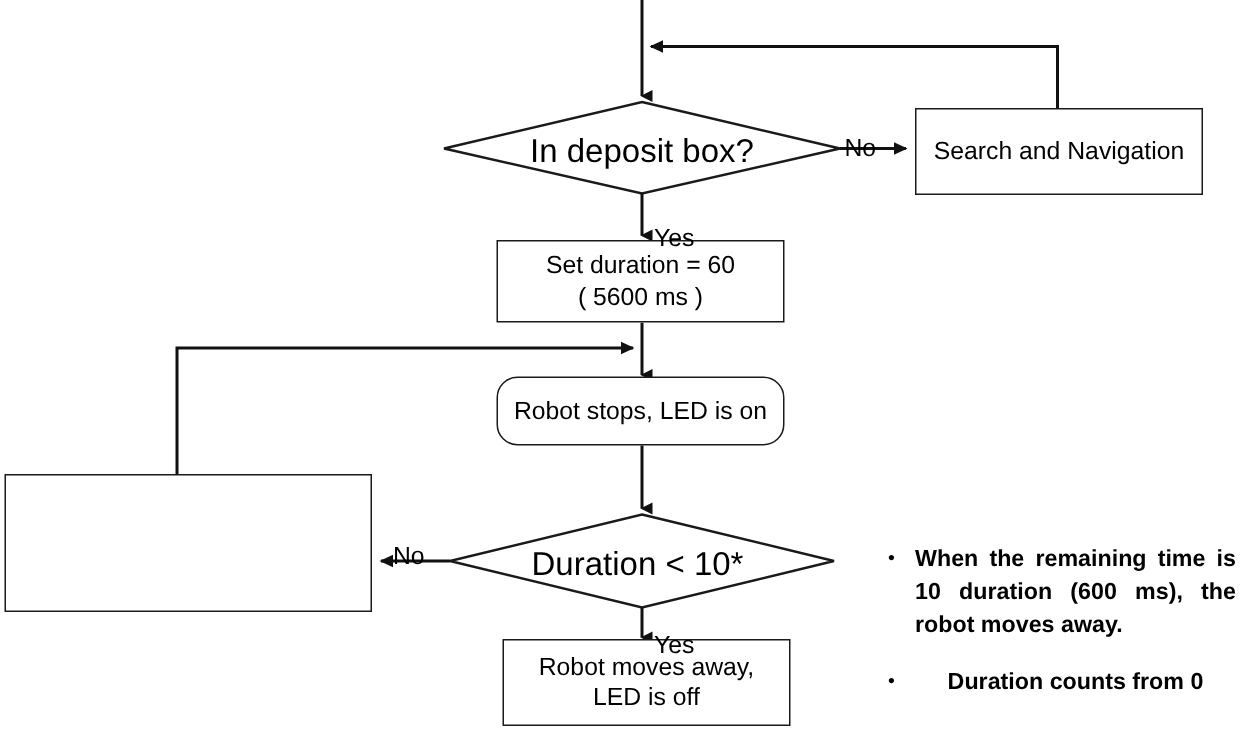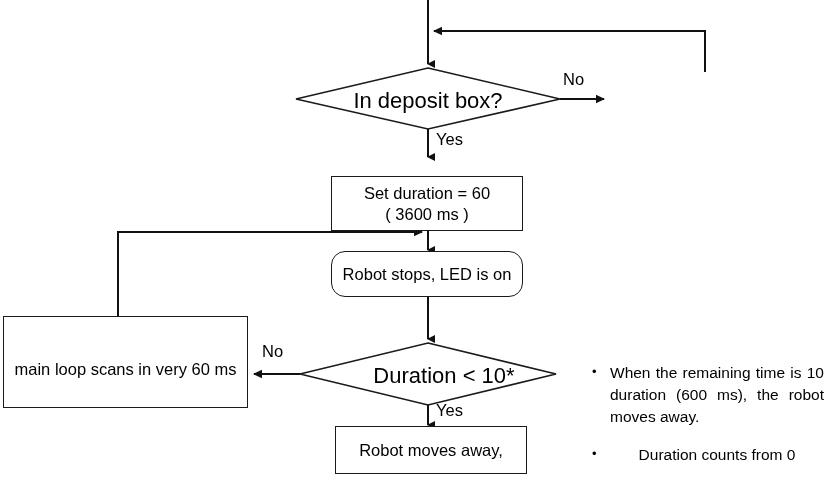--- a/index.html
+++ b/index.html
@@ -49,20 +49,21 @@
     position: absolute;
     font-size: 22px;
     text-align: center;
     white-space: nowrap;
   }
   .edge-label {
     position: absolute;
     font-size: 16.5px;
     background: transparent;
     white-space: nowrap;
+    margin-top: 20px;
   }
   .note-list {
     position: absolute;
     font-size: 15.5px;
     line-height: 1.42;
   }
   .note-item {
     display: flex;
     align-items: flex-start;
     margin-bottom: 16px;
@@ -70,20 +71,21 @@
   .note-bullet {
     width: 18px;
     flex: 0 0 18px;
     font-size: 13px;
     line-height: 1.42;
     padding-top: 1px;
   }
   .note-text {
     flex: 1 1 auto;
     text-align: justify;
+    font-weight: bold;
   }
   .note-text.nojustify {
     text-align: center;
   }
   .blankline {
     display: block;
     height: 0.9em;
   }
 </style>
 </head>
@@ -119,44 +121,47 @@
 
     <line x1="428" y1="297" x2="428" y2="339" stroke="#111111" stroke-width="2" marker-end="url(#arrow-down)"></line>
 
     <line x1="300" y1="374" x2="254" y2="374" stroke="#111111" stroke-width="2" marker-end="url(#arrow-generic)"></line>
 
     <line x1="428" y1="405" x2="428" y2="425" stroke="#111111" stroke-width="2" marker-end="url(#arrow-down)"></line>
   </svg>
 
   <div class="decision-label" style="left:296px; top:88px; width:264px;">In deposit box?</div>
 
-  <div class="decision-label" style="left:316px; top:363px; width:256px;">Duration &lt; 10*</div>
+  <div class="decision-label" style="left:297px; top:363px; width:256px;">Duration &lt; 10*</div>
 
+  <div class="node proc" style="left:610px; top:72px; width:192px; height:58px;">
+    <div class="lines">Search and Navigation</div>
+  </div>
 
-  <div class="node proc" style="left:331px; top:176px; width:192px; height:55px;">
+  <div class="node proc" style="left:331px; top:160px; width:192px; height:55px;">
     <div class="lines">
       <div>Set duration = 60</div>
-      <div>( 3600 ms )</div>
+      <div>( 5600 ms )</div>
     </div>
   </div>
 
   <div class="node proc" style="left:331px; top:251px; width:192px; height:46px;border-radius:14px;">
     <div class="lines">Robot stops, LED is on</div>
   </div>
 
   <div class="node proc" style="left:3px; top:316px; width:245px; height:92px;">
     <div class="lines">
       <span class="blankline"></span>
-      <div>main loop scans in very 60 ms</div>
     </div>
   </div>
 
-  <div class="node proc" style="left:335px; top:426px; width:192px; height:48px;">
+  <div class="node proc" style="left:335px; top:426px; width:192px; height:58px;">
     <div class="lines">
       <div>Robot moves away,</div>
+      <div>LED is off</div>
     </div>
   </div>
 
   <div class="edge-label" style="left:563px; top:70px;">No</div>
 
   <div class="edge-label" style="left:436px; top:130px;">Yes</div>
 
   <div class="edge-label" style="left:262px; top:342px;">No</div>
 
   <div class="edge-label" style="left:436px; top:401px;">Yes</div>

